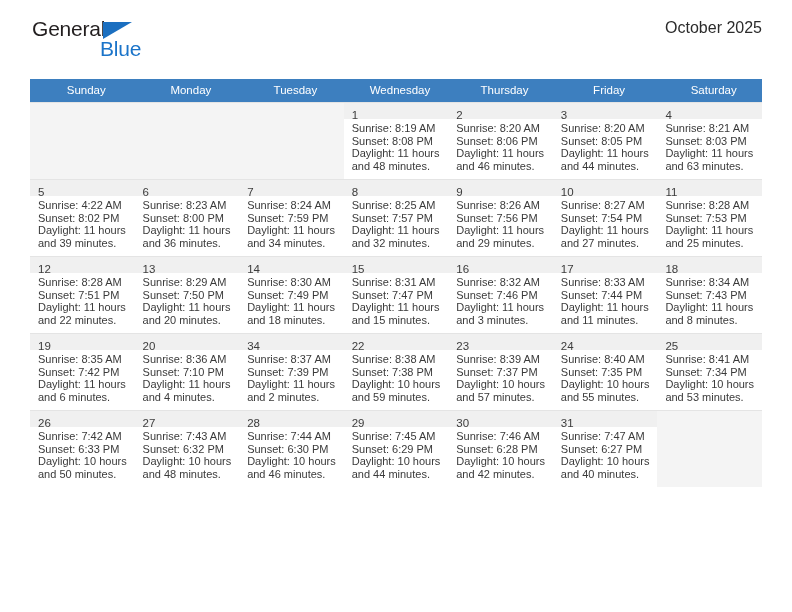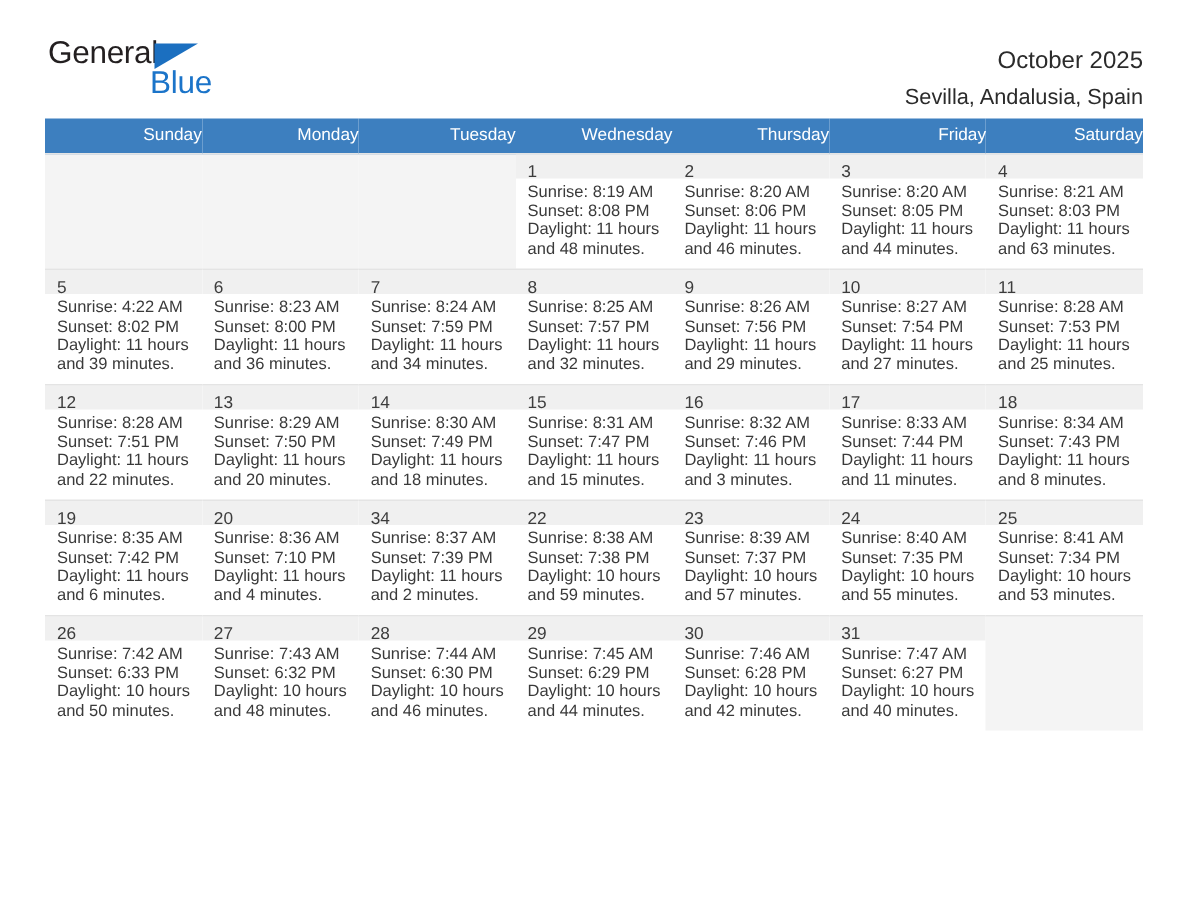--- a/index.html
+++ b/index.html
@@ -18,21 +18,21 @@
     position: relative;
     width: 792px;
     height: 612px;
     box-sizing: border-box;
     padding: 0 30px;
   }
 
   
   .header {
     display: flex;
-    align-items: flex-end;
+    align-items: flex-start;
     justify-content: space-between;
     height: 74px;
     padding-top: 17px;
     box-sizing: border-box;
   }
   .logo {
     position: relative;
     width: 120px;
     height: 50px;
     user-select: none;
@@ -87,21 +87,21 @@
     width: 732px;
     border-collapse: collapse;
     table-layout: fixed;
     margin-top: 5px;
   }
   .calendar th {
     background: #3d7fbf;
     color: #ffffff;
     font-size: 11.5px;
     font-weight: normal;
-    text-align: right;
+    text-align: center;
     padding: 5px 0 6px 8px;
     border: none;
     height: 12px;
   }
   .calendar td {
     vertical-align: top;
     width: 104.5px;
     height: 76px;
     padding: 0;
     border: none;
@@ -146,21 +146,20 @@
 <div class="page">
 
   <div class="header">
     <div class="logo">
       <span class="logo-general">General</span>
       <span class="logo-triangle"></span>
       <span class="logo-blue">Blue</span>
     </div>
     <div class="title-block">
       <div class="cal-title">October 2025</div>
-      <div class="cal-subtitle">Sevilla, Andalusia, Spain</div>
     </div>
   </div>
 
   <table class="calendar">
     <thead>
       <tr>
         <th>Sunday</th>
         <th>Monday</th>
         <th>Tuesday</th>
         <th>Wednesday</th>

